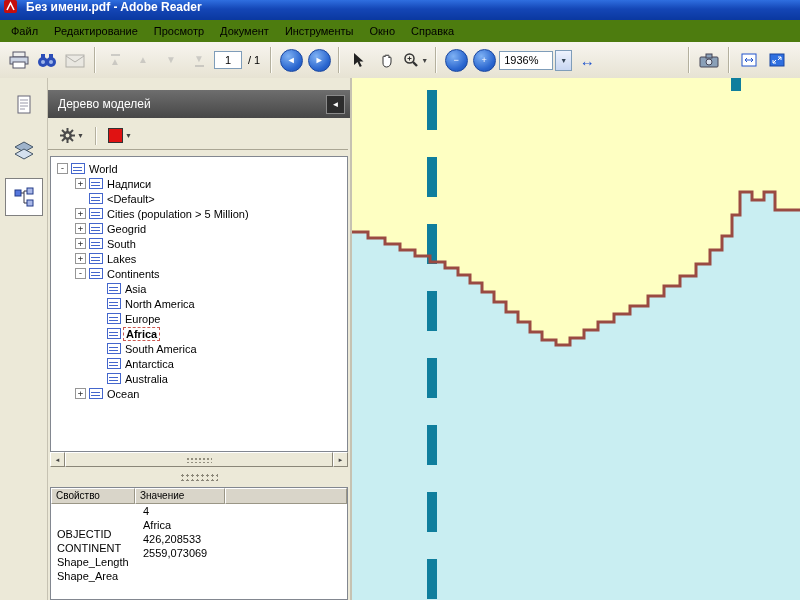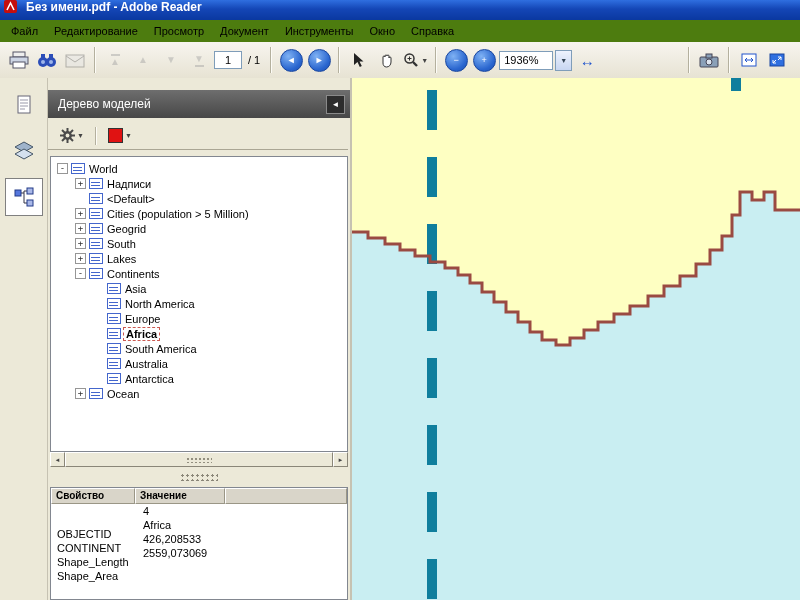--- a/index.html
+++ b/index.html
@@ -96,21 +96,21 @@
 
   
   .splitter{position:absolute;top:389px;left:0;right:0;height:20px;display:flex;
     align-items:center;justify-content:center;background:#ece9d8;}
   .splitter-grip{width:38px;height:8px;
     background-image:radial-gradient(#8a8678 30%,transparent 34%);background-size:5px 5px;}
 
   
   .props{position:absolute;top:409px;left:2px;right:2px;bottom:0;background:#fff;
     border:1px solid #828790;box-sizing:border-box;overflow:hidden;}
-  .props-header{display:flex;height:16px;font-weight:bold;}
+  .props-header{display:flex;height:16px;}
   .ph-cell{box-sizing:border-box;height:16px;border:1px solid;border-color:#fff #9a9686 #9a9686 #fff;
     background:#d9d5c9;padding:1px 4px 0;font-size:10px;}
   .ph-c1{width:84px;} .ph-c2{width:90px;} .ph-c3{flex:1;}
   .prow{display:flex;height:14px;align-items:center;}
   .pc-name{width:84px;padding-left:6px;box-sizing:border-box;margin-top:45px;}
   .pc-value{padding-left:8px;}
 
   
   .docarea{position:absolute;left:352px;top:0;width:448px;height:522px;background:#c9eef2;}
   .docarea svg{display:block;}
@@ -384,26 +384,26 @@
           <span class="tree-label">Africa</span>
         </div>
         <div class="tree-item lvl2">
           <span class="expander"></span>
           <span class="node-icon"></span>
           <span class="tree-label">South America</span>
         </div>
         <div class="tree-item lvl2">
           <span class="expander"></span>
           <span class="node-icon"></span>
+          <span class="tree-label">Antarctica</span>
+        </div>
+        <div class="tree-item lvl2">
+          <span class="expander"></span>
+          <span class="node-icon"></span>
           <span class="tree-label">Australia</span>
-        </div>
-        <div class="tree-item lvl2">
-          <span class="expander"></span>
-          <span class="node-icon"></span>
-          <span class="tree-label">Antarctica</span>
         </div>
         <div class="tree-item lvl1">
           <span class="expander">+</span>
           <span class="node-icon"></span>
           <span class="tree-label">Ocean</span>
         </div>
       </div>
 
       <div class="hscroll">
         <span class="scroll-btn">

